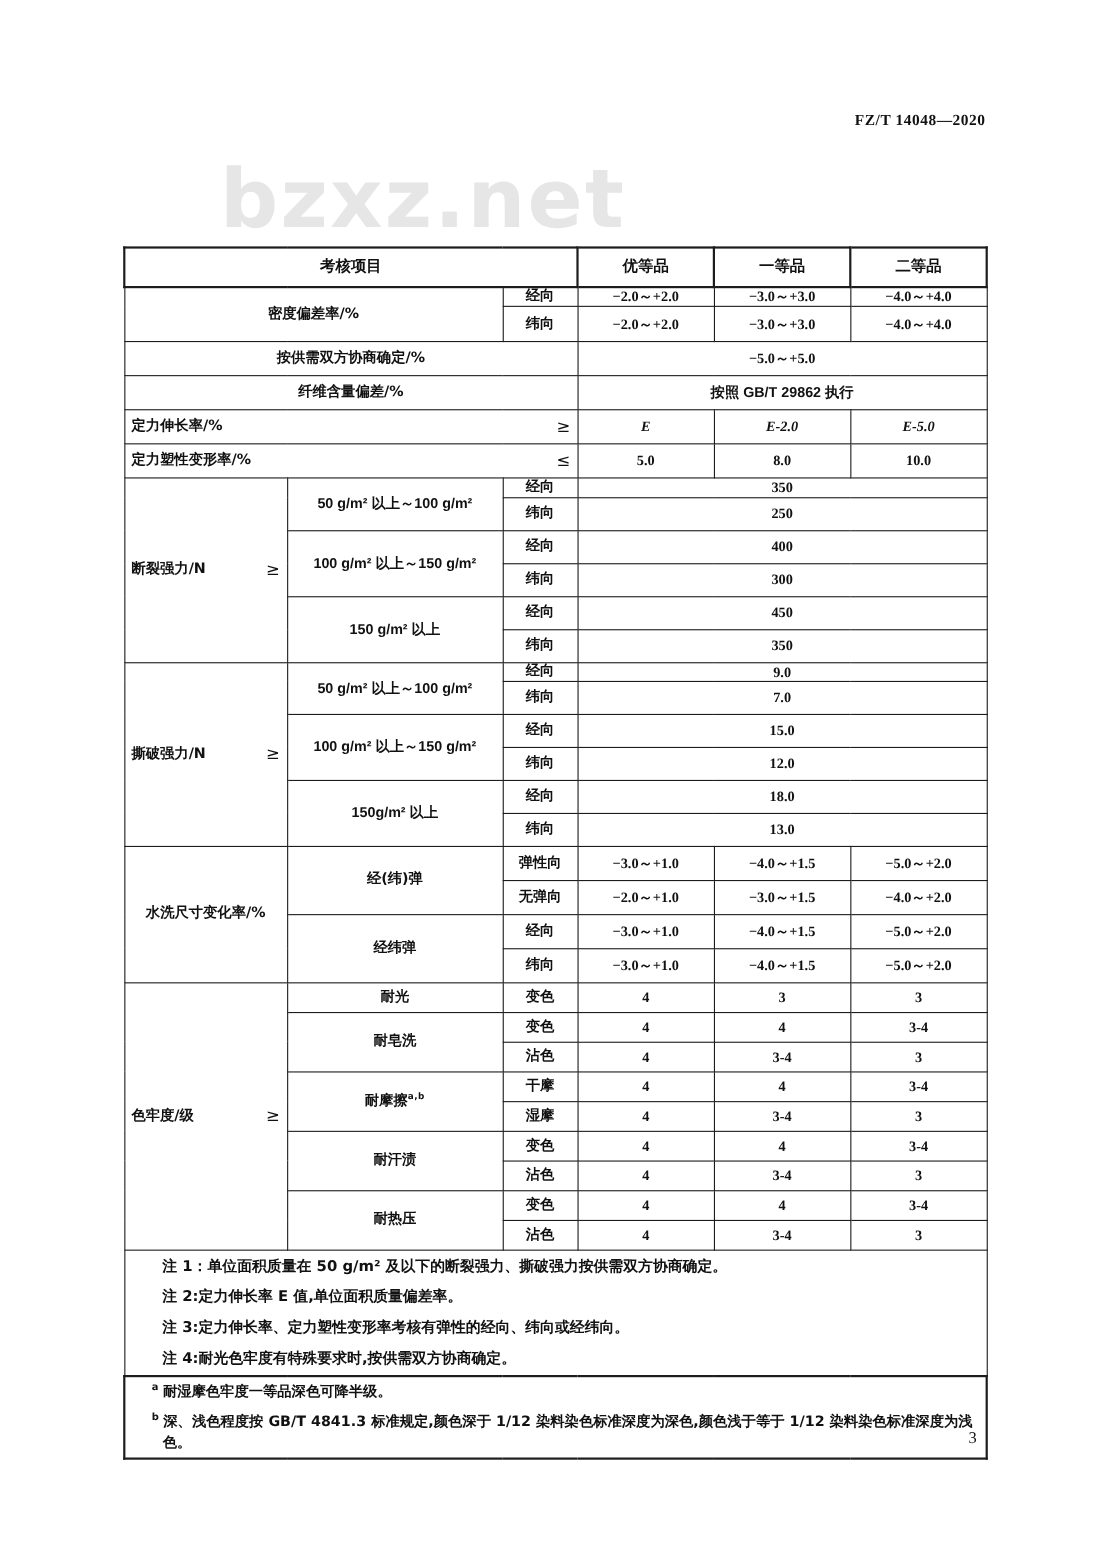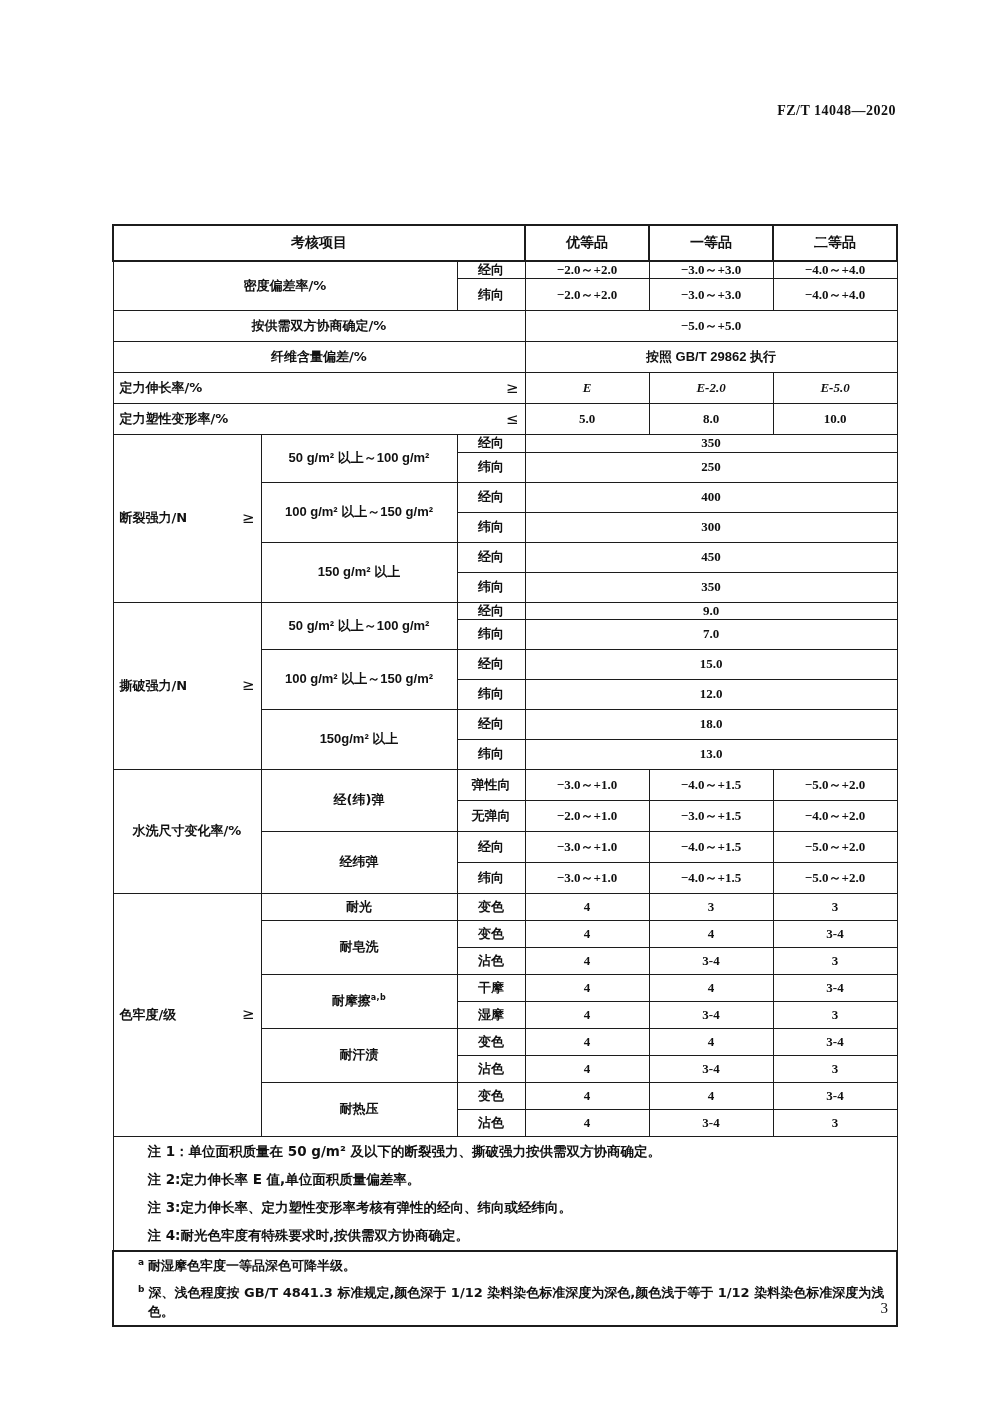--- a/index.html
+++ b/index.html
@@ -172,20 +172,21 @@
     font-family: "Liberation Serif", "DejaVu Serif", serif;
     font-size: 15px;
     z-index: 2;
   }
 </style>
 </head>
 <body>
 
 <div class="page">
 
+  <div class="watermark">bzxz.net</div>
 
   <div class="std-code">FZ/T 14048—2020</div>
 
 
   <div class="tbl-wrap">
     <table class="spec">
       <colgroup>
         <col style="width:148px">
         <col style="width:196px">
         <col style="width:68px">

